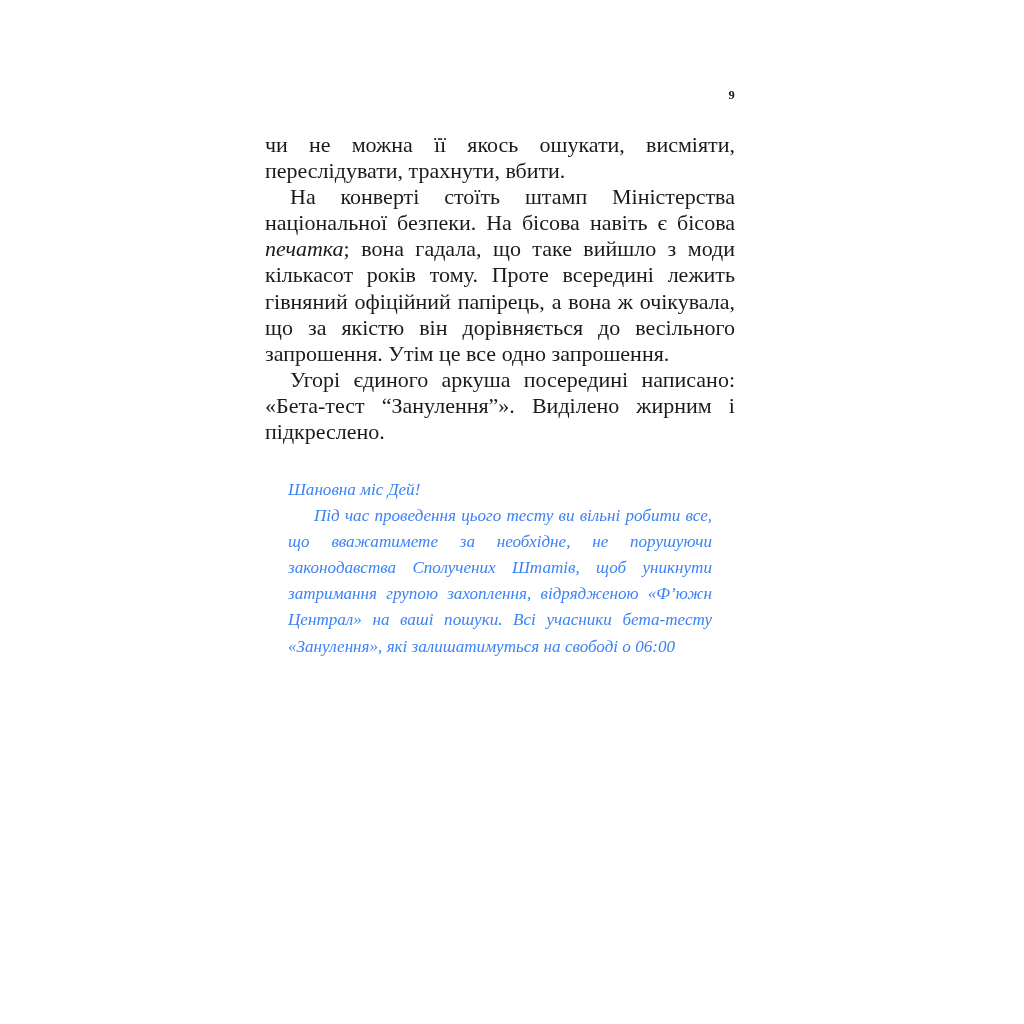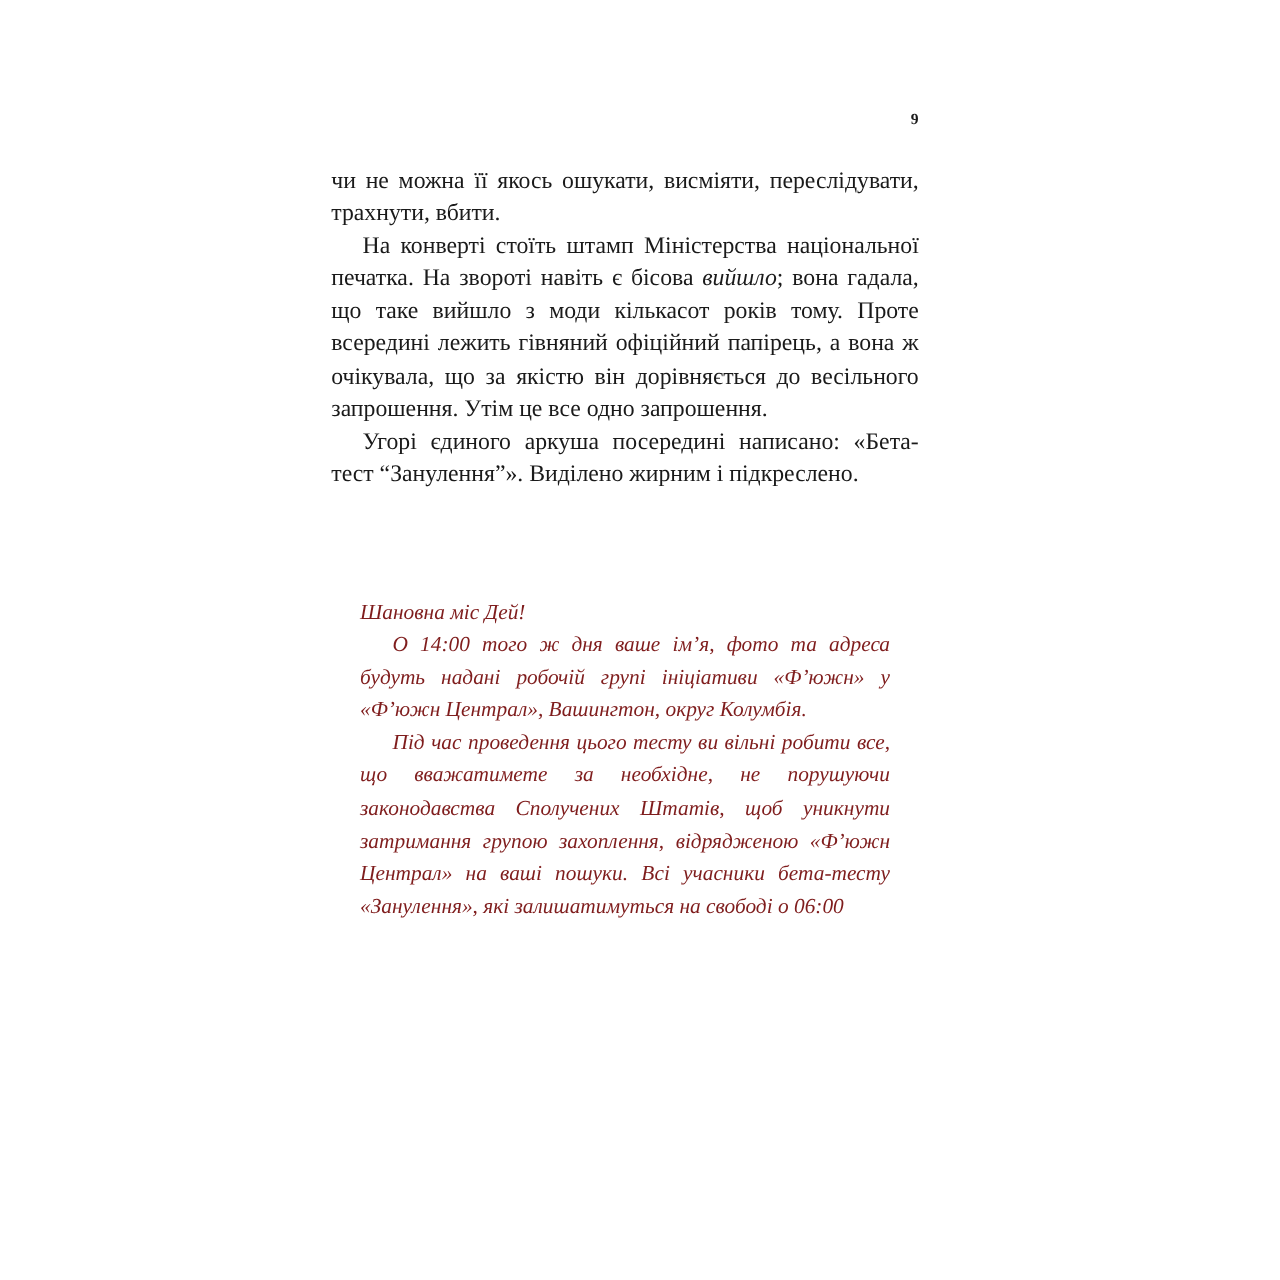--- a/index.html
+++ b/index.html
@@ -29,21 +29,21 @@
     letter-spacing: 0.2px;
   }
   .body-block {
     position: absolute;
     left: 265px;
     top: 132px;
     width: 470px;
   }
   .body-block p {
     margin: 0;
-    font-size: 19px;
+    font-size: 22px;
     line-height: 26.1px;
     text-align: justify;
     text-align-last: left;
     text-justify: inter-word;
     hyphens: manual;
     color: #1a1a1a;
   }
   .body-block p.indent {
     text-indent: 25px;
   }
@@ -60,41 +60,40 @@
     width: 424px;
     font-style: italic;
   }
   .letter-block p {
     margin: 0;
     font-size: 17.1px;
     line-height: 26.1px;
     text-align: justify;
     text-align-last: left;
     hyphens: manual;
-    color: #7f1d1d;
+    color: #3b82f6;
   }
   .letter-block p.indent {
     text-indent: 26px;
   }
   .letter-block p.noindent {
     text-indent: 0;
   }
 </style>
 </head>
 <body>
 
 <div class="page">
 
   <div class="folio">9</div>
 
   <div class="body-block">
     <p class="noindent">чи не можна її якось ошукати, висміяти, переслідувати, трахнути, вбити.</p>
-    <p class="indent"><span>На конверті стоїть штамп Міністерства національної печатка. На звороті навіть є бісова </span><em class="emph">вийшло</em><span>; вона гадала, що таке вийшло з моди кількасот років тому. Проте всередині лежить гівняний офіційний папірець, а вона ж очікувала, що за якістю він дорівняється до весільного запрошення. Утім це все одно запрошення.</span></p>
+    <p class="indent"><span>На конверті стоїть штамп Міністерства національної безпеки. На бісова навіть є бісова </span><em class="emph">печатка</em><span>; вона гадала, що таке вийшло з моди кількасот років тому. Проте всередині лежить гівняний офіційний папірець, а вона ж очікувала, що за якістю він дорівняється до весільного запрошення. Утім це все одно запрошення.</span></p>
     <p class="indent">Угорі єдиного аркуша посередині написано: «Бета-тест “Занулення”». Виділено жирним і підкреслено.</p>
   </div>
 
   <div class="letter-block">
     <p class="noindent">Шановна міс Дей!</p>
-    <p class="indent">О 14:00 того ж дня ваше ім’я, фото та адреса будуть надані робочій групі ініціативи «Ф’южн» у «Ф’южн Централ», Вашингтон, округ Колумбія.</p>
     <p class="indent">Під час проведення цього тесту ви вільні робити все, що вважатимете за необхідне, не порушуючи законодавства Сполучених Штатів, щоб уникнути затримання групою захоплення, відрядженою «Ф’южн Централ» на ваші пошуки. Всі учасники бета-тесту «Занулення», які залишатимуться на свободі о 06:00</p>
   </div>
 
 </div>
 
 </body></html>

